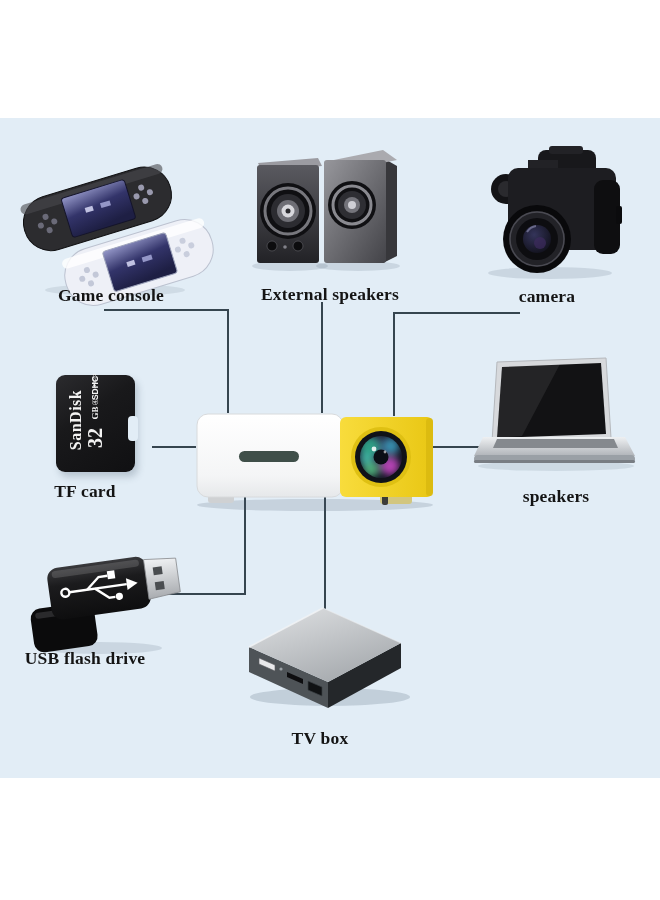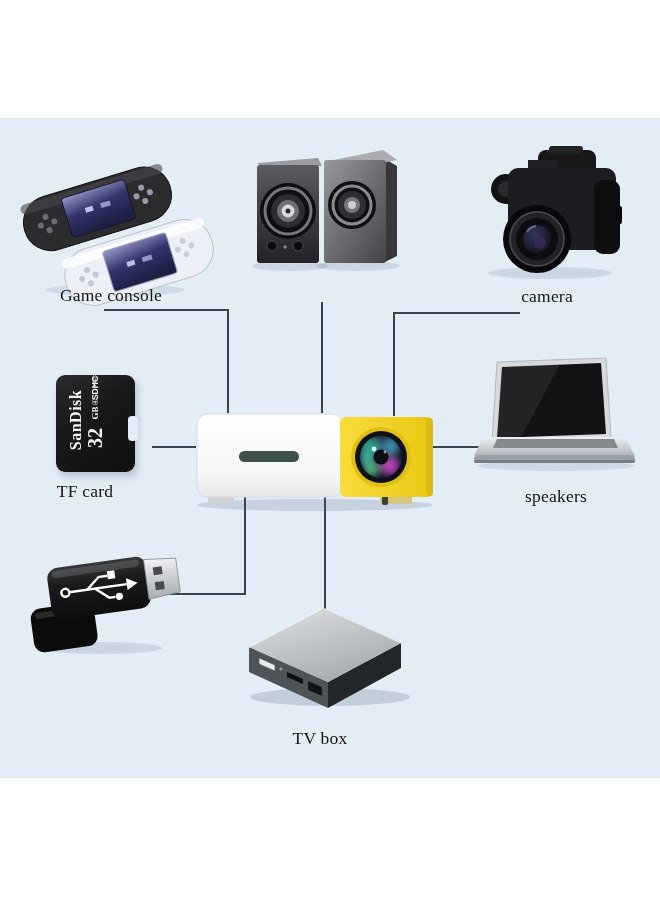--- a/index.html
+++ b/index.html
@@ -4,21 +4,21 @@
 <style>
   html,body{margin:0;padding:0;}
   .canvas{
     position:relative;width:660px;height:900px;background:#ffffff;overflow:hidden;
     font-family:"Liberation Serif",serif;
   }
   .panel{position:absolute;left:0;top:118px;width:660px;height:660px;background:#e2edf6;}
   svg.art{position:absolute;left:0;top:0;display:block;}
   .lbl{
     position:absolute;transform:translateX(-50%);
-    font-weight:400;font-size:17.5px;color:#141414;letter-spacing:.2px;white-space:nowrap;
+    font-weight:700;font-size:17.5px;color:#141414;letter-spacing:.2px;white-space:nowrap;
   }
   
   .card{
     position:absolute;left:56px;top:375px;width:79px;height:97px;
     background:linear-gradient(145deg,#2b2b2e 0%,#19191b 40%,#101012 100%);
     border-radius:9px;box-shadow:3px 5px 7px rgba(60,80,100,.25);
   }
   .card .notch{
     position:absolute;right:-3px;top:41px;width:10px;height:25px;
     background:#e2edf6;border-radius:4px;
@@ -289,17 +289,19 @@
     <span class="cap">32</span>
     <span class="capunit">GB</span>
     <span class="speed">④</span>
     <span class="sdlogo">
         <span>micro</span>
         <b>SDHC</b>
       </span>
   </div>
 
   <div class="lbl" style="left:111px;top:285px;">Game console</div>
+  <div class="lbl" style="left:330px;top:284px;">External speakers</div>
   <div class="lbl" style="left:547px;top:286px;text-align:right;">camera</div>
   <div class="lbl" style="left:85px;top:481px;">TF card</div>
   <div class="lbl" style="left:556px;top:486px;">speakers</div>
+  <div class="lbl" style="left:85px;top:648px;">USB flash drive</div>
   <div class="lbl" style="left:320px;top:711px;margin-top:17px;">TV box</div>
 </div>
 
 </body></html>

